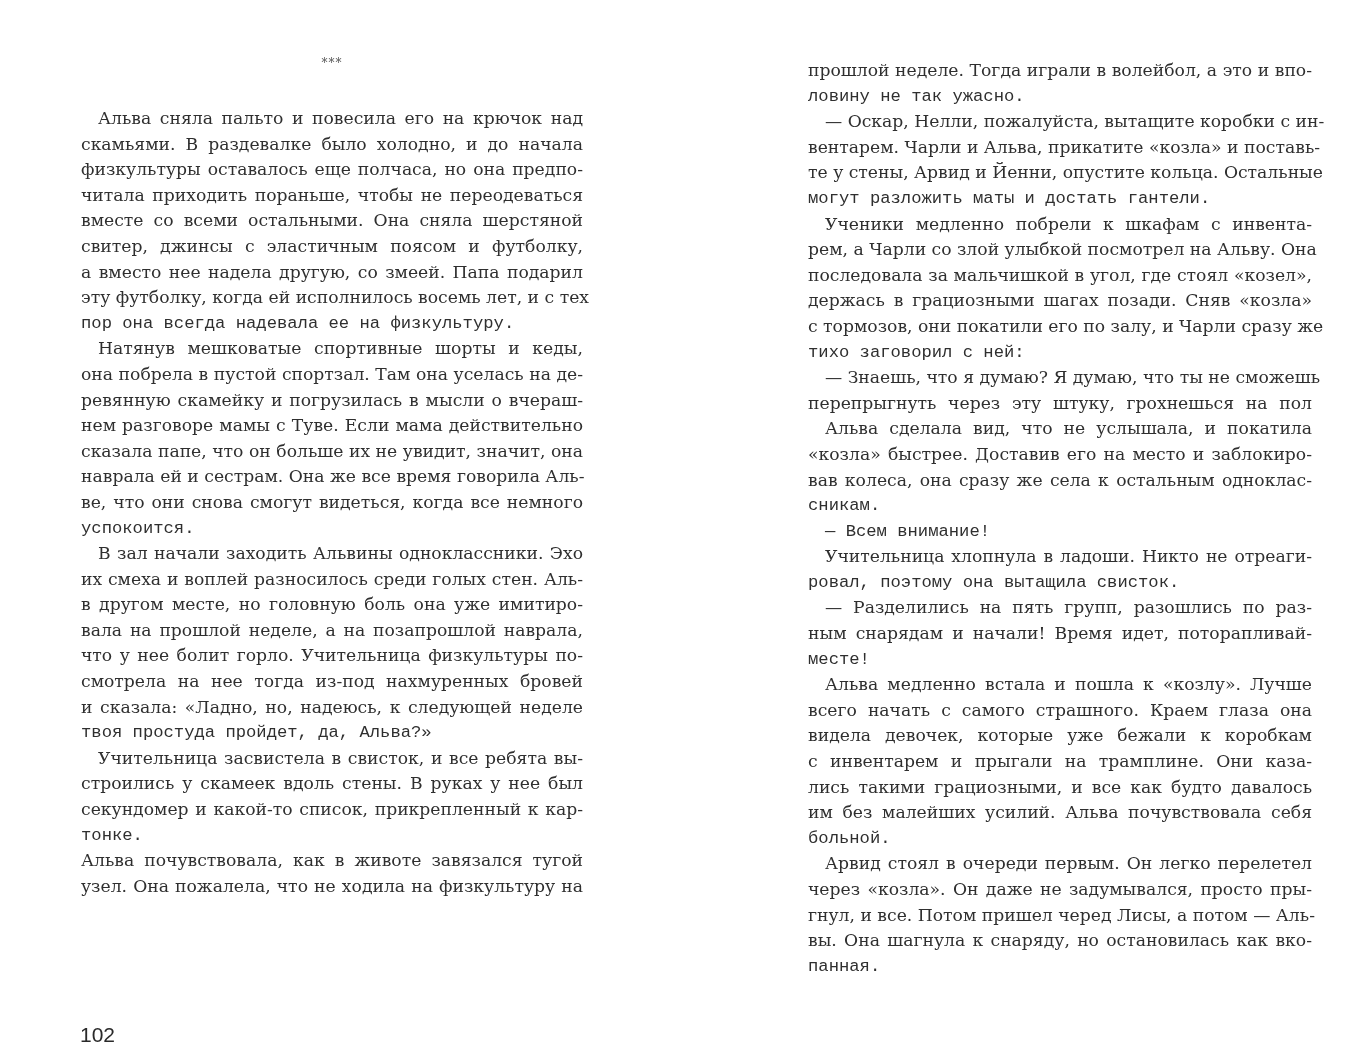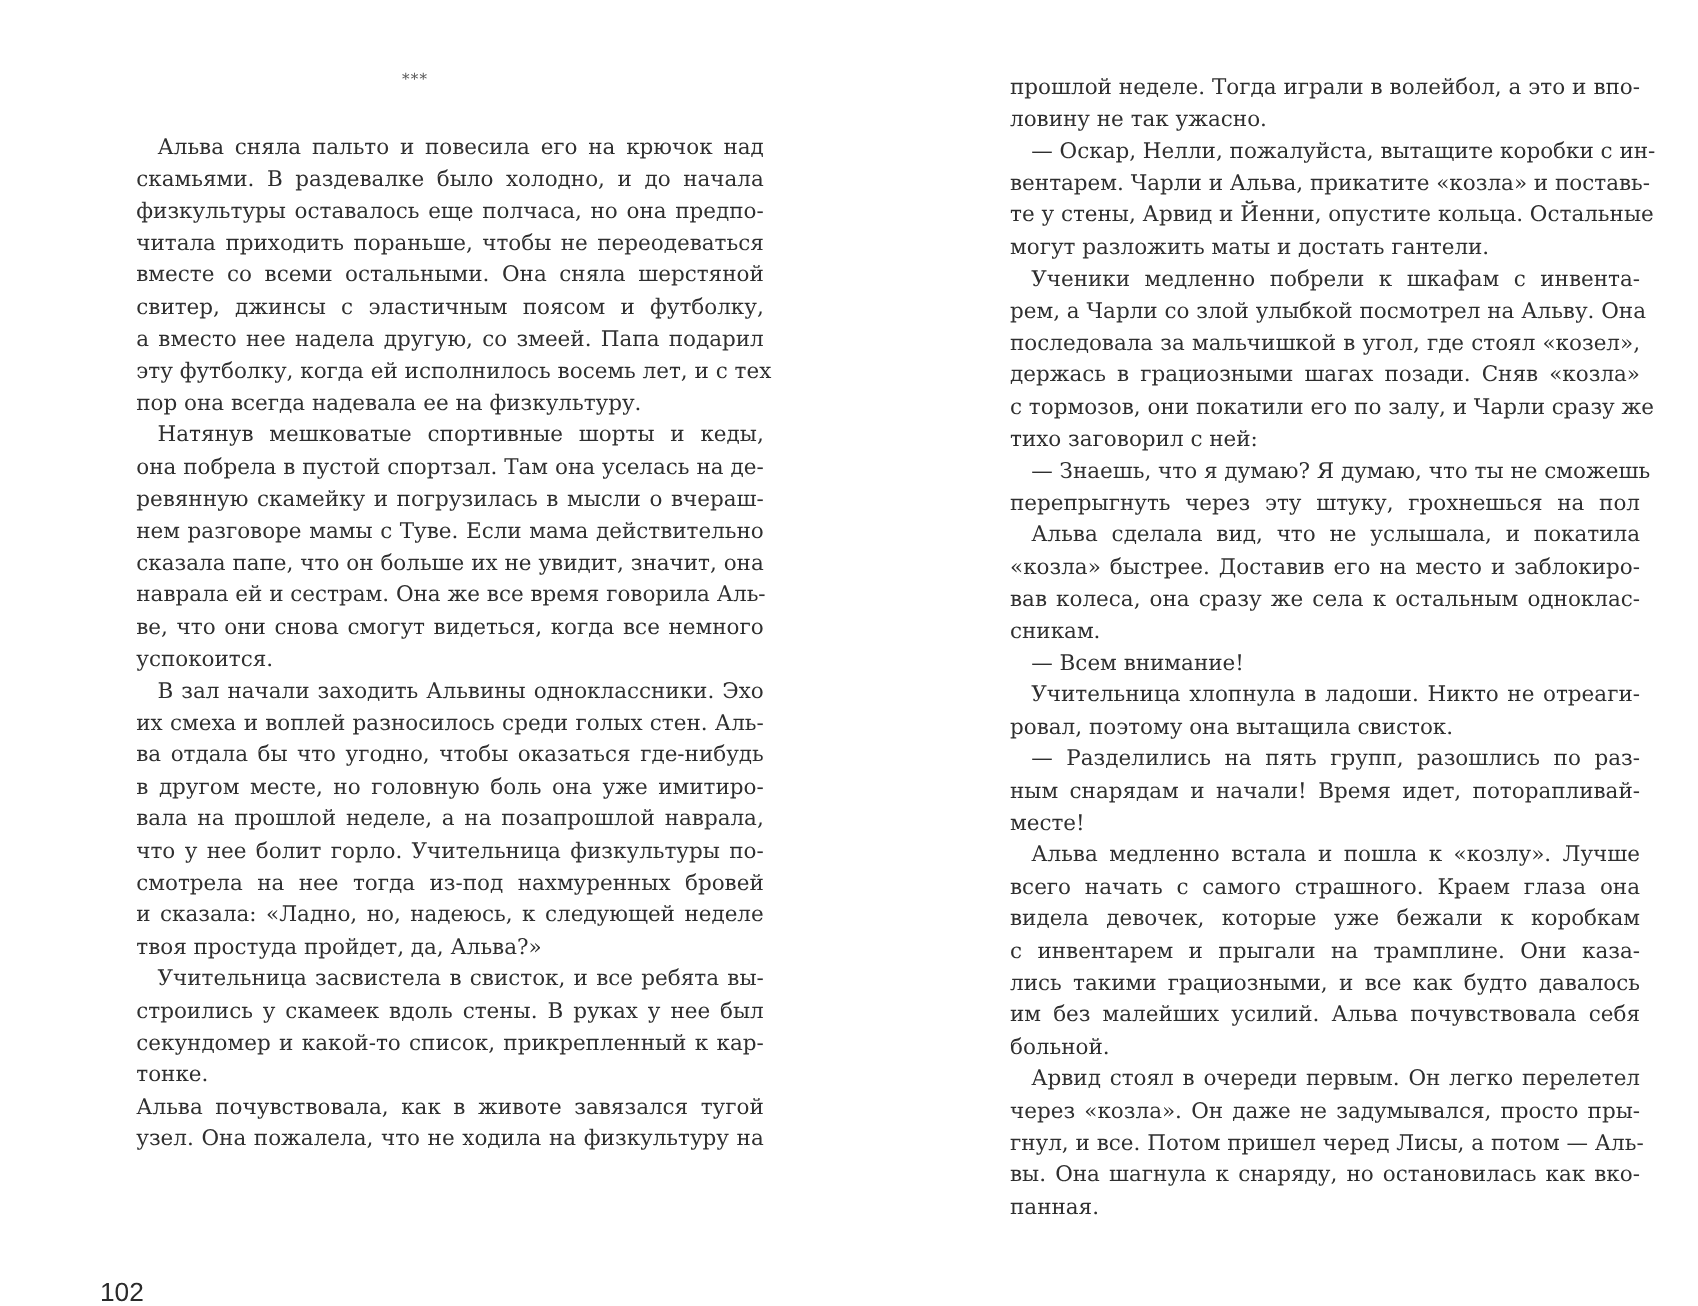--- a/index.html
+++ b/index.html
@@ -11,29 +11,29 @@
     position: absolute; left: 81px; width: 502px; top: 56px;
     text-align: center; color: #555; font-family: "DejaVu Serif", serif;
     font-size: 12px; letter-spacing: 1px;
   }
   .text-block {
     position: absolute;
     font-family: "DejaVu Serif", "Liberation Serif", serif;
     font-size: 17.2px;
     color: #2f2f2f;
   }
-  .left-block  { left: 81px;  top: 106px; width: 502px; margin-left: 28px; }
+  .left-block  { left: 81px;  top: 106px; width: 502px; }
   .right-block { left: 102px; top: 58px;  width: 504px; }
   .line {
     display: block; height: 25.6px; line-height: 25.6px;
     white-space: nowrap; text-align: justify; text-align-last: justify;
     overflow: visible;
   }
   .line.first { text-indent: 17px; }
-  .line.last { text-align-last: left; }
+  .line.last { text-align-last: left; font-family: Liberation Mono, monospace; }
   .page-number {
     position: absolute; top: 1023px;
     font-family: "Liberation Sans", "DejaVu Sans", sans-serif;
     font-size: 21px; color: #2a2a2a;
   }
   .pn-left  { left: 80px; }
 </style>
 </head>
 <body>
 
@@ -57,21 +57,20 @@
         <span class="line">ревянную скамейку и погрузилась в мысли о вчераш-</span>
         <span class="line">нем разговоре мамы с Туве. Если мама действительно</span>
         <span class="line">сказала папе, что он больше их не увидит, значит, она</span>
         <span class="line">наврала ей и сестрам. Она же все время говорила Аль-</span>
         <span class="line">ве, что они снова смогут видеться, когда все немного</span>
         <span class="line last">успокоится.</span>
       </div>
       <div>
         <span class="line first">В зал начали заходить Альвины одноклассники. Эхо</span>
         <span class="line">их смеха и воплей разносилось среди голых стен. Аль-</span>
-        <span class="line">ва отдала бы что угодно, чтобы оказаться где-нибудь</span>
         <span class="line">в другом месте, но головную боль она уже имитиро-</span>
         <span class="line">вала на прошлой неделе, а на позапрошлой наврала,</span>
         <span class="line">что у нее болит горло. Учительница физкультуры по-</span>
         <span class="line">смотрела на нее тогда из-под нахмуренных бровей</span>
         <span class="line">и сказала: «Ладно, но, надеюсь, к следующей неделе</span>
         <span class="line last">твоя простуда пройдет, да, Альва?»</span>
       </div>
       <div>
         <span class="line first">Учительница засвистела в свисток, и все ребята вы-</span>
         <span class="line">строились у скамеек вдоль стены. В руках у нее был</span>

